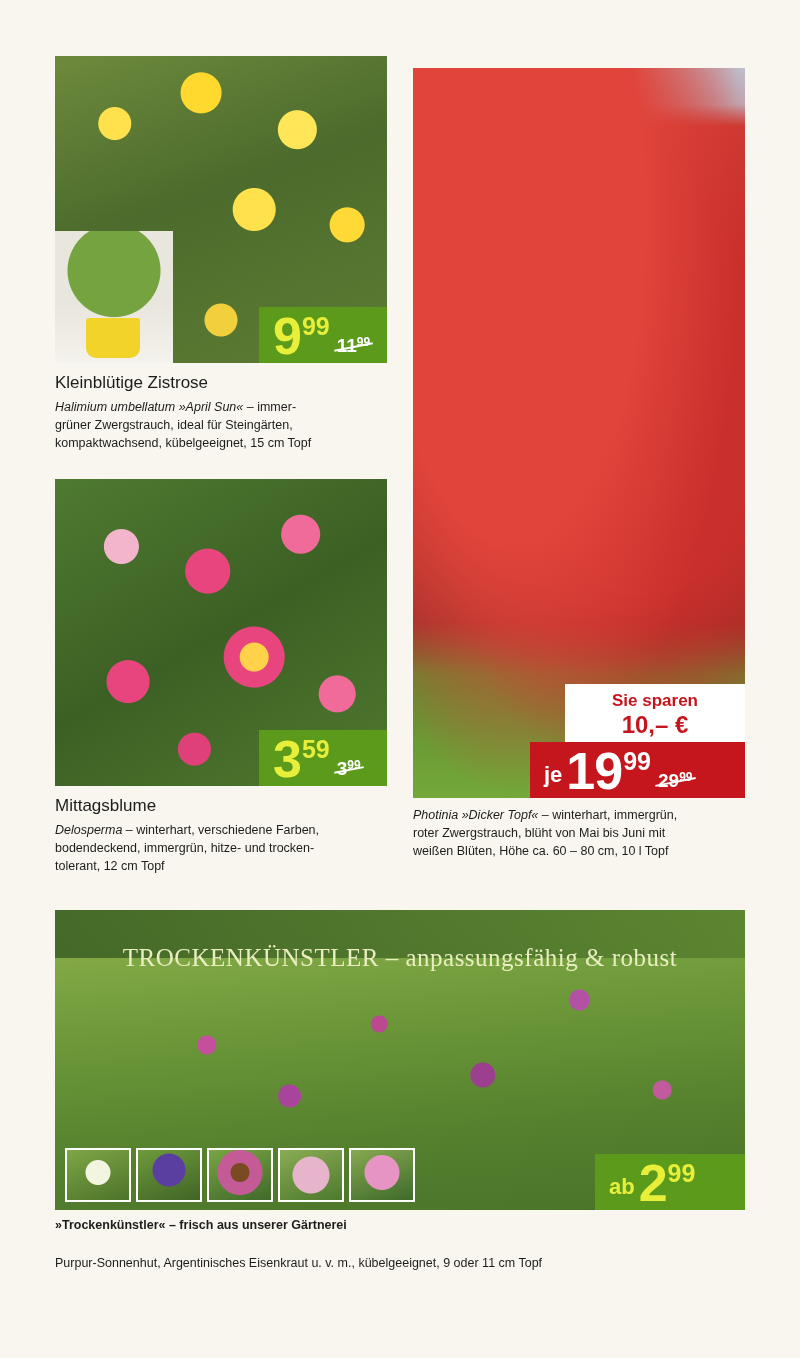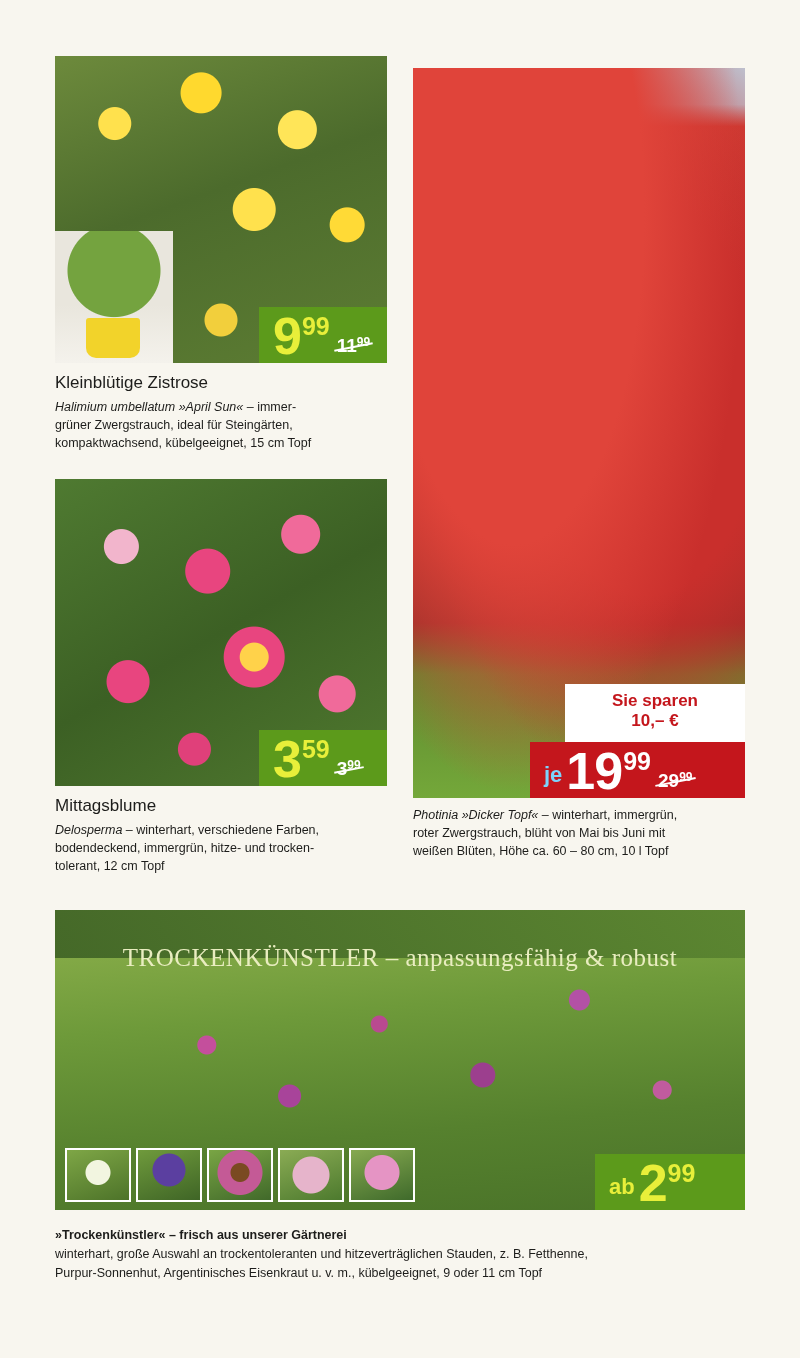--- a/index.html
+++ b/index.html
@@ -104,41 +104,41 @@
     height: 2px;
     background: #ffffff;
     transform: rotate(-11deg);
   }
   .price-prefix {
     font-size: 22px;
     font-weight: bold;
     margin-right: 4px;
     position: relative;
     top: -6px;
-    color: #7dd3fc;
+    color: #ffffff;
   }
   .price-green .price-prefix { color: #e8ef3a; }
 
   
   .save-banner {
     position: absolute;
     background: #ffffff;
     color: #c4161c;
     text-align: center;
     padding: 6px 0 8px 0;
     box-sizing: border-box;
   }
   .save-banner .l1 {
     font-size: 17px;
     font-weight: bold;
     line-height: 1.25;
     display: block;
   }
   .save-banner .l2 {
-    font-size: 17px;
+    font-size: 24px;
     font-weight: bold;
     line-height: 1.2;
     display: block;
   }
 
   
   .img-zistrose {
     background:
       radial-gradient(circle at 18% 22%, #ffe14d 0 16px, rgba(255,225,77,0) 17px),
       radial-gradient(circle at 44% 12%, #ffd92e 0 20px, rgba(255,217,46,0) 21px),
@@ -301,20 +301,20 @@
         <div class="thumb t3"></div>
         <div class="thumb t4"></div>
         <div class="thumb t5"></div>
       </div>
       <div class="price-badge price-green" style="right:0; bottom:0; width:150px; height:56px;">
         <span class="price-prefix">ab</span>
         <span class="price-main">2</span>
           <span class="price-cents">99</span>
       </div>
     </div>
-    <div class="bottom-caption" style="margin-top:16px;">
+    <div class="bottom-caption" style="margin-top:6px;">
       <span class="title">»Trockenkünstler« – frisch aus unserer Gärtnerei</span>
-      <span>winterhart, große Auswahl an trockentoleranten und hitzeverträglichen Stauden, z. B. Fetthenne,</span><br>
+      <br>
       <span>Purpur-Sonnenhut, Argentinisches Eisenkraut u. v. m., kübelgeeignet, 9 oder 11 cm Topf</span>
     </div>
   </div>
 
 </div>
 
 </body></html>

